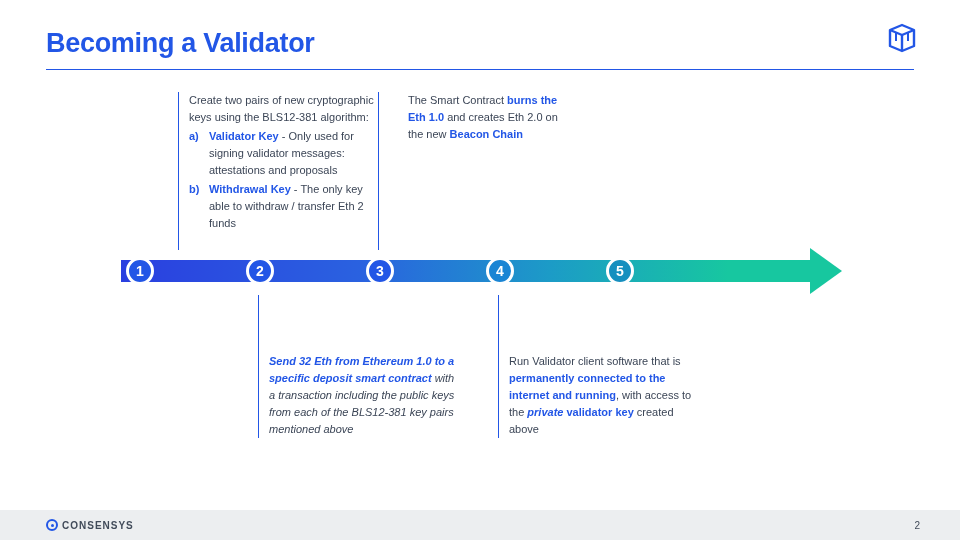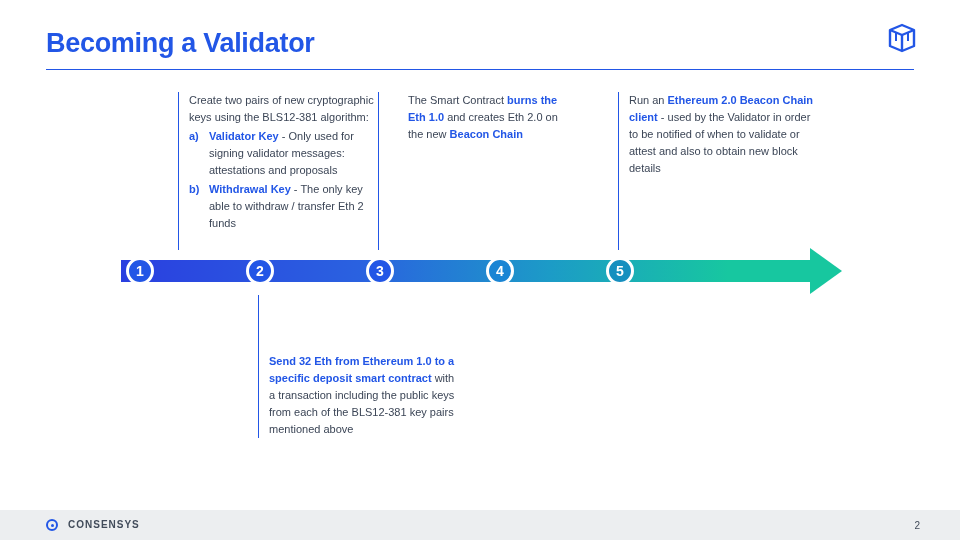--- a/index.html
+++ b/index.html
@@ -78,43 +78,43 @@
     line-height: 1.55;
     color: #3b4556;
     padding-left: 10px;
     border-left: 1.5px solid #2256e6;
   }
   .step-block b, .step-block .hl { color: #2256e6; font-weight: 700; }
   .step-block .hl-i { color: #2256e6; font-weight: 700; font-style: italic; }
   .s1 { left: 92px;  top: 22px;  width: 198px; height: 158px; margin-left: 40px; }
   .s3 { left: 332px; top: 22px;  width: 198px; height: 158px; padding-left: 29px; }
   .s5 { left: 572px; top: 22px;  width: 198px; height: 158px; }
-  .s2 { left: 212px; top: 225px; width: 198px; padding-top: 58px; }
+  .s2 { left: 212px; top: 225px; width: 198px; padding-top: 58px; font-style: italic; }
   .s4 { left: 452px; top: 225px; width: 198px; padding-top: 58px; }
 
   .s1 ol { list-style: none; margin-top: 2px; }
   .s1 li { position: relative; padding-left: 20px; margin-top: 2px; }
   .s1 li .ab { position: absolute; left: 0; color:#2256e6; font-weight:700; }
 
   .footer {
     position: absolute;
     left: 0; right: 0; bottom: 0;
     height: 30px;
     background: #eceef0;
     display: flex;
     align-items: center;
     justify-content: space-between;
     padding: 0 40px 0 46px;
     font-size: 10px;
     color: #414b5a;
   }
   .footer-brand {
     display: flex;
-    align-items: flex-start;
-    gap: 10px;
+    align-items: center;
+    gap: 4px;
     font-weight: 700;
     letter-spacing: 1px;
     font-size: 10px;
   }
   .footer-brand .dot {
     width: 12px; height: 12px;
     border: 2px solid #2256e6;
     border-radius: 50%;
     position: relative;
   }
@@ -165,28 +165,28 @@
         <span class="ab">b)</span>
         <b>Withdrawal Key</b><span> - The only key able to withdraw / transfer Eth 2 funds</span>
       </li>
     </ol>
   </div>
 
   <div class="step-block s3">
     <span>The Smart Contract </span><span class="hl">burns the Eth 1.0</span><span> and creates Eth 2.0 on the new </span><span class="hl">Beacon Chain</span>
   </div>
 
-  <div class="step-block s5">
-    <span>Run an </span><span class="hl">Ethereum 2.0 Beacon Chain client</span><span> - used by the Validator in order to be notified of when to validate or attest and also to obtain new block details</span>
-  </div>
 
   <div class="step-block s2">
     <span class="hl">Send 32 Eth from Ethereum 1.0 to a specific deposit smart contract</span><span> with a transaction including the public keys from each of the BLS12-381 key pairs mentioned above</span>
   </div>
 
+  <div class="step-block s4">
+    <span>Run Validator client software that is </span><span class="hl">permanently connected to the internet and running</span><span>, with access to the </span><span class="hl-i">private</span><span> </span><span class="hl">validator key</span><span> created above</span>
+  </div>
 </div>
 
 <div class="footer">
   <div class="footer-brand">
     <span class="dot"></span>
     <span>CONSENSYS</span>
   </div>
   <div>2</div>
 </div>
 

